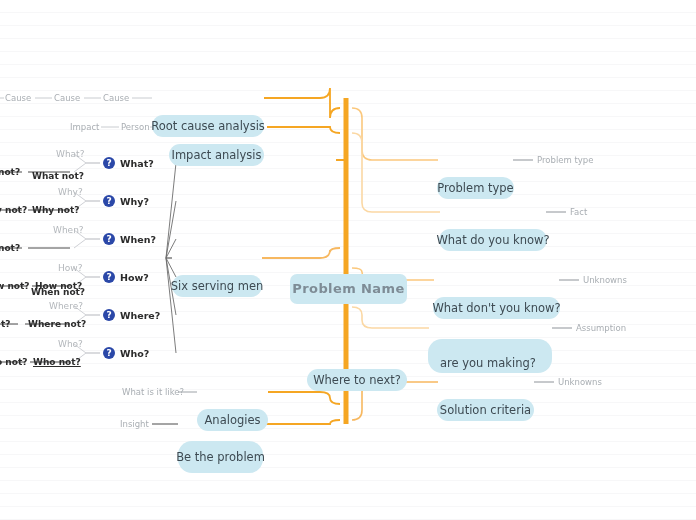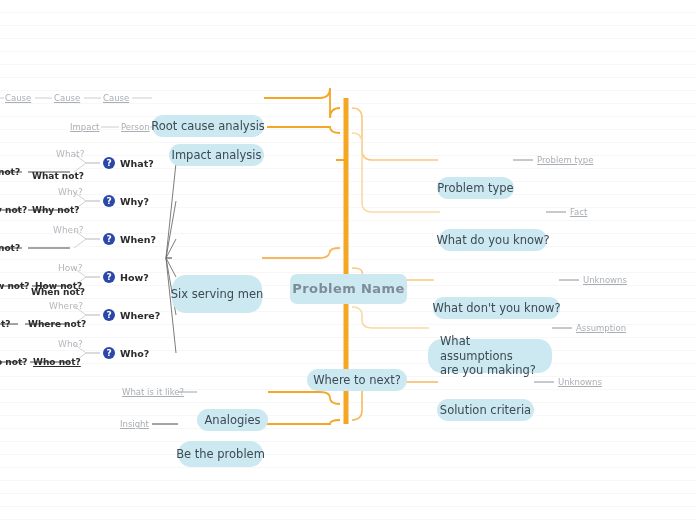--- a/index.html
+++ b/index.html
@@ -59,21 +59,20 @@
     justify-content: flex-start;
     text-align: left;
     padding: 0 12px;
   }
   .tag {
     position: absolute;
     color: #a9aeb3;
     font-size: 8.5px;
     white-space: nowrap;
     line-height: 1;
-    text-decoration: underline;
   }
   .qlabel {
     position: absolute;
     font-size: 9px;
     white-space: nowrap;
     line-height: 1;
     color: #2b2b2b;
     font-weight: bold;
   }
   .qlabel.muted {
@@ -199,21 +198,21 @@
   </div>
   <div class="tag" style="left:570px; top:208px;">Fact</div>
 
   <div class="node" style="left:433px; top:269px; width:127px; height:22px;">
     <span>What don't you know?</span>
   </div>
   <div class="tag" style="left:583px; top:276px;">Unknowns</div>
 
   <div class="node two-line" style="left:428px; top:311px; width:124px; height:34px;">
     <span>
-      <span>What assumptions</span><br>
+      <br>
       <span>are you making?</span>
     </span>
   </div>
   <div class="tag" style="left:576px; top:324px;">Assumption</div>
 
   <div class="node" style="left:437px; top:371px; width:97px; height:22px;">
     <span>Solution criteria</span>
   </div>
   <div class="tag" style="left:558px; top:378px;">Unknowns</div>
 
@@ -227,30 +226,30 @@
   <div class="tag" style="left:103px; top:94px;">Cause</div>
   <div class="tag" style="left:54px; top:94px;">Cause</div>
   <div class="tag" style="left:5px; top:94px;">Cause</div>
 
   <div class="node" style="left:169px; top:116px; width:95px; height:22px;">
     <span>Impact analysis</span>
   </div>
   <div class="tag" style="left:121px; top:123px;">Person</div>
   <div class="tag" style="left:70px; top:123px;">Impact</div>
 
-  <div class="node" style="left:172px; top:247px; width:90px; height:38px;">
+  <div class="node" style="left:172px; top:247px; width:90px; height:22px;">
     <span>Six serving men</span>
   </div>
 
   <div class="node" style="left:197px; top:381px; width:71px; height:22px;">
     <span>Analogies</span>
   </div>
   <div class="tag" style="left:122px; top:388px;">What is it like?</div>
 
-  <div class="node" style="left:178px; top:413px; width:85px; height:26px;">
+  <div class="node" style="left:178px; top:413px; width:85px; height:32px;">
     <span>Be the problem</span>
   </div>
   <div class="tag" style="left:120px; top:420px;">Insight</div>
 
   <div class="qrow" style="left:103px; top:157px;">
     <span class="qicon">?</span>
     <span class="qname">What?</span>
   </div>
   <div class="qlabel muted" style="left:56px; top:150px;">What?</div>
   <div class="qlabel" style="left:32px; top:172px;">What not?</div>

